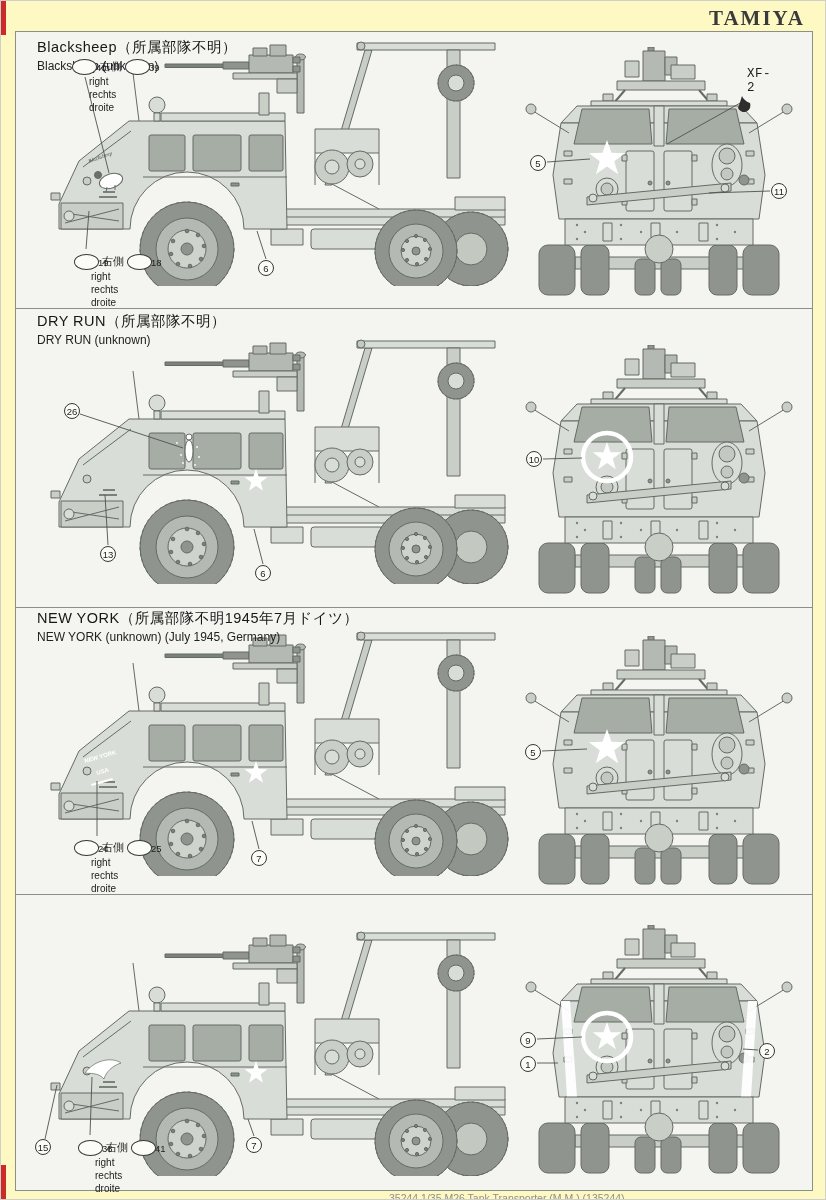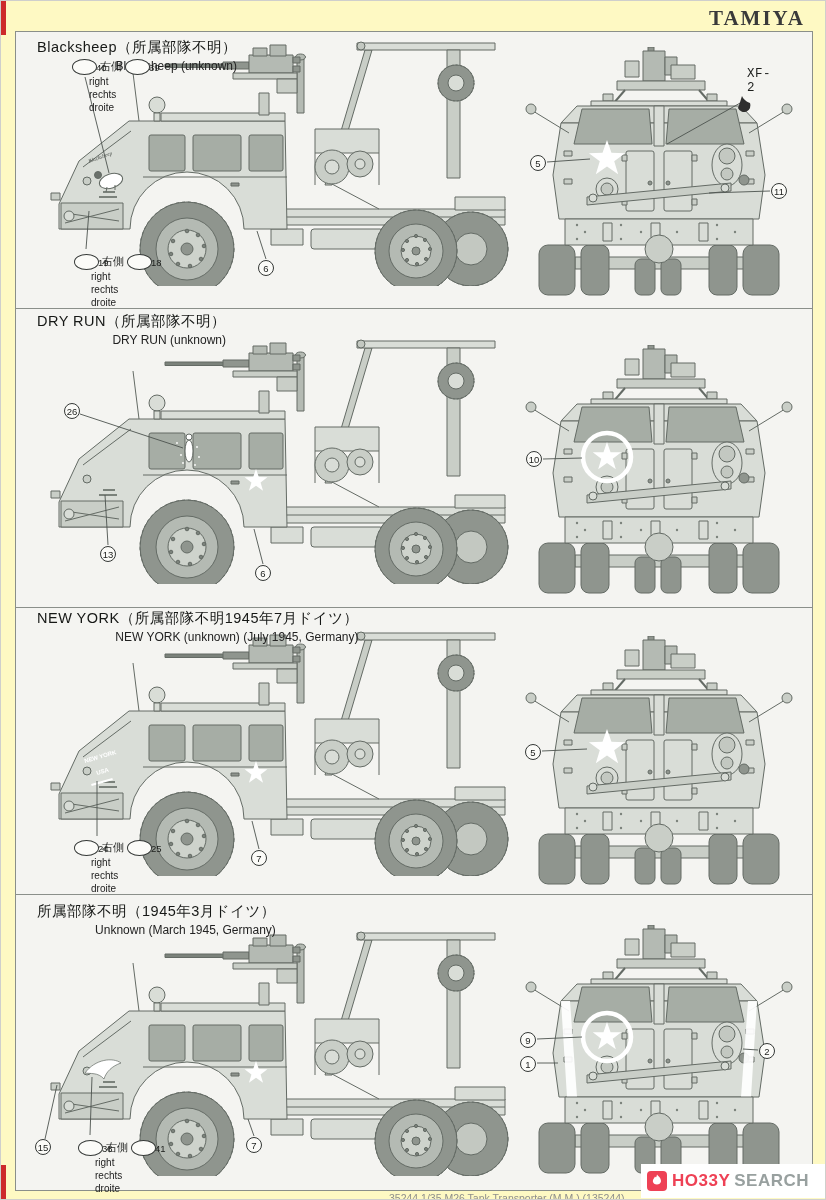--- a/index.html
+++ b/index.html
@@ -5,21 +5,21 @@
   html,body{margin:0;padding:0;background:#e8e8e6;}
   #page{position:relative;width:826px;height:1200px;margin:0 auto;background:#fef9c3;
         overflow:hidden;border:1px solid #cfcfcc;box-sizing:border-box;
         font-family:"Liberation Sans",sans-serif;color:#1d1f1d;}
   .red-mark{position:absolute;width:5px;background:#cd2a2a;}
   #brand{position:absolute;top:5px;right:20px;font-family:"Liberation Serif",serif;
          font-weight:bold;font-size:21px;letter-spacing:2px;color:#3a3a3a;}
   #sheet-box{position:absolute;left:14px;top:30px;width:796px;height:1158px;
              border:1px solid #8a8f8a;background:#f4f4f1;}
   .divider{position:absolute;left:14px;width:798px;height:1px;background:#8a8f8a;}
-  .section-title{position:absolute;z-index:3;text-align:right;}
+  .section-title{position:absolute;z-index:3;}
   .t-jp{font-size:14.5px;letter-spacing:.5px;color:#161816;}
   .t-en{font-size:12px;margin-top:2px;color:#222;}
   .side-svg,.rear-svg{position:absolute;z-index:1;}
   #leader-overlay{position:absolute;left:0;top:0;z-index:2;pointer-events:none;}
   #leader-overlay line{stroke:#4c524e;stroke-width:.9;}
   .callout{position:absolute;z-index:4;width:16px;height:16px;border:1.3px solid #343836;
            border-radius:50%;background:#fbfbf8;font-size:9.5px;line-height:16px;
            text-align:center;color:#1c1e1c;box-sizing:border-box;}
   .callout.inline{position:static;display:inline-block;vertical-align:middle;padding-left:23px;}
   .dual-label{position:absolute;z-index:4;white-space:nowrap;}
@@ -73,28 +73,20 @@
       <line x1="96" y1="835" x2="96" y2="780"></line>
       <line x1="258" y1="848" x2="251" y2="820"></line>
       <line x1="541" y1="750" x2="586" y2="748"></line>
       <line x1="44" y1="1138" x2="56" y2="1084"></line>
       <line x1="89" y1="1134" x2="91" y2="1076"></line>
       <line x1="253" y1="1135" x2="247" y2="1118"></line>
       <line x1="536" y1="1038" x2="581" y2="1036"></line>
       <line x1="536" y1="1062" x2="557" y2="1062"></line>
       <line x1="757" y1="1049" x2="742" y2="1048"></line>
     </svg>
-  <div id="hobby-band">
-    <svg width="20" height="20" viewBox="0 0 20 20" style="margin-left:6px;">
-      <rect x="0" y="0" width="20" height="20" rx="4" fill="#ee4155"></rect>
-      <path d="M10,3.5 C11.5,5.5 14,6.8 14,10.2 A4.2,4.2 0 0 1 5.8,10.2 C5.8,8.2 7.5,7.2 8,5.6 C8.6,6.6 9.4,7 10,3.5 Z" fill="#ffffff"></path>
-    </svg>
-    <span class="hobby-txt hobby-pink">HO33Y</span>
-    <span class="hobby-txt hobby-gray">SEARCH</span>
-  </div>
   <div id="footer-caption">35244 1/35 M26 Tank Transporter (M.M.) (135244)</div>
 <div class="section-title" style="left: 36px; top: 37px;">
       <div class="t-jp">Blacksheep（所属部隊不明）</div>
       <div class="t-en">Blacksheep (unknown)</div>
     </div>
     <svg class="side-svg" viewBox="0 0 485 253" width="485" height="253" data-nose="blacksheep" data-star="0" style="left: 26px; top: 32px;">
   <g stroke="#646b65" stroke-width="1" fill="none" stroke-linejoin="round">
 
     <g>
       <path d="M338,17 L345,17 L305,152 L298,152 Z" fill="#c9cec7"></path>
@@ -793,24 +785,20 @@
     <div class="callout" style="left: 250px; top: 849px;">7</div>
     <div class="callout" style="left: 524px; top: 743px;">5</div>
     <div class="dual-label" style="left: 73px; top: 837px;">
       <div><span class="callout inline">24</span><span class="dl-jp">右側</span><span class="callout inline">25</span></div>
       <div class="dl-lines">
         <div>right</div>
         <div>rechts</div>
         <div>droite</div>
       </div>
     </div>
-    <div class="section-title" style="left: 36px; top: 901px;">
-      <div class="t-jp">所属部隊不明（1945年3月ドイツ）</div>
-      <div class="t-en">Unknown (March 1945, Germany)</div>
-    </div>
     <svg class="side-svg" viewBox="0 0 485 253" width="485" height="253" data-nose="wing" data-star="1" style="left: 26px; top: 922px;">
   <g stroke="#646b65" stroke-width="1" fill="none" stroke-linejoin="round">
 
     <g>
       <path d="M338,17 L345,17 L305,152 L298,152 Z" fill="#c9cec7"></path>
       <rect x="330" y="10" width="138" height="7" fill="#d9ddd7"></rect>
       <circle cx="334" cy="13" r="4" fill="#c3c8c1"></circle>
       <rect x="420" y="17" width="13" height="128" fill="#c9cec7"></rect>
       <circle cx="429" cy="50" r="18" fill="#8f958e"></circle>
       <circle cx="429" cy="50" r="18" stroke-dasharray="2 2.2"></circle>

